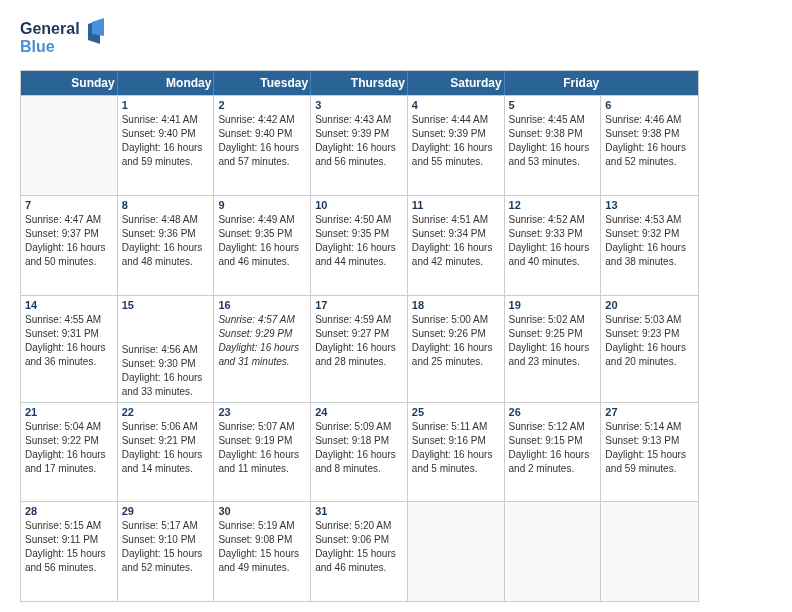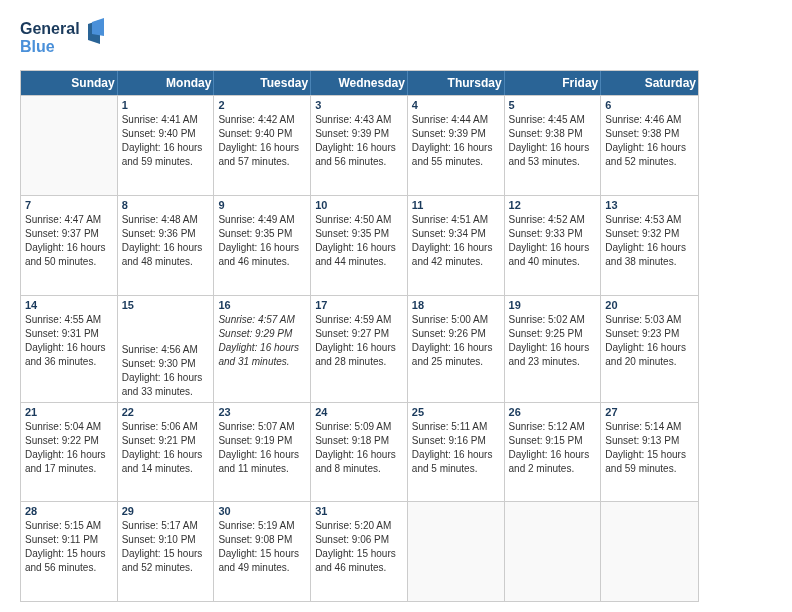--- a/index.html
+++ b/index.html
@@ -112,24 +112,23 @@
       <div class="month-title"></div>
       <div class="location"></div>
     </div>
   </div>
 
   <div class="calendar">
     <div class="cal-header">
     <div class="cal-header-cell">Sunday</div>
         <div class="cal-header-cell">Monday</div>
         <div class="cal-header-cell">Tuesday</div>
-        <div class="cal-header-cell">Wednesday</div>
         <div class="cal-header-cell">Thursday</div>
+        <div class="cal-header-cell">Saturday</div>
         <div class="cal-header-cell">Friday</div>
-        <div class="cal-header-cell">Saturday</div>
       </div>
     <div class="cal-body">
     <div class="cal-row">
           <div class="cal-cell empty"></div>
           <div class="cal-cell">
             <span class="day-num">1</span>
             <div class="cell-text" style="white-space: pre-line;">Sunrise: 4:41 AM
 Sunset: 9:40 PM
 Daylight: 16 hours
 and 59 minutes.</div>

